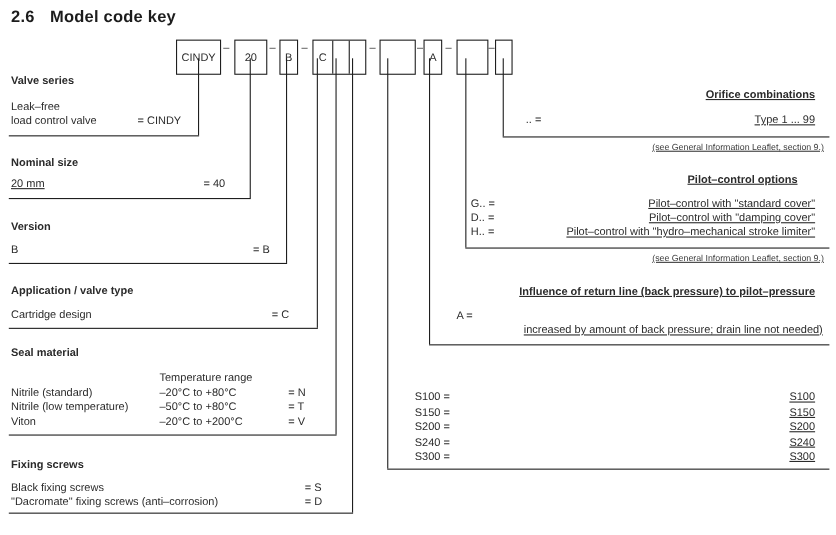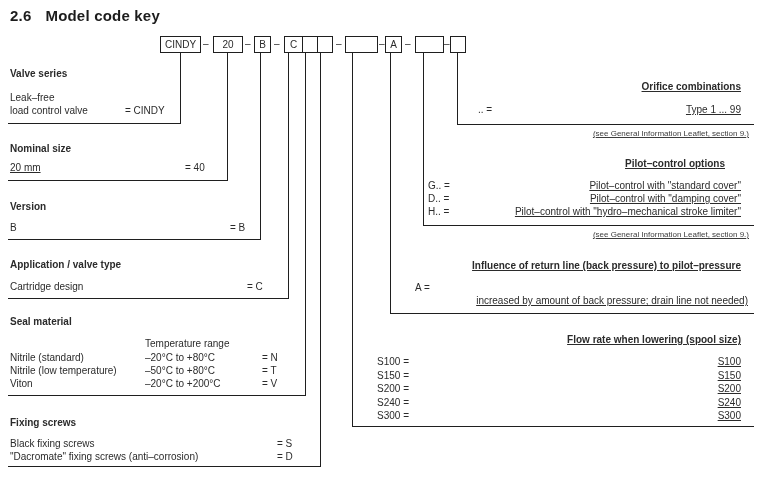--- a/index.html
+++ b/index.html
@@ -5,21 +5,21 @@
   html,body{margin:0;padding:0;background:#fff;}
   .page{position:relative;width:760px;height:486px;background:#ffffff;overflow:hidden;
         font-family:"Liberation Sans","DejaVu Sans",sans-serif;color:#2b2b2b;}
   .t{position:absolute;font-size:10px;line-height:12px;white-space:nowrap;color:#2b2b2b;}
   .b{font-weight:bold;}
   .ra{text-align:right;text-decoration:underline;}
   .note{position:absolute;font-size:8px;line-height:10px;white-space:nowrap;color:#3c3c3c;}
   .h1{position:absolute;left:10px;top:7px;font-size:15px;font-weight:bold;color:#1c1c1c;
       letter-spacing:.2px;white-space:nowrap;}
   .h1 .num{margin-right:14px;}
-  .cbox{position:absolute;top:36px;height:17px;border:1px solid #1f1f1f;box-sizing:border-box;
+  .cbox{position:absolute;top:36px;height:32px;border:1px solid #1f1f1f;box-sizing:border-box;
         display:flex;align-items:center;justify-content:center;font-size:10px;color:#2b2b2b;
         background:#fff;}
   .cgroup{padding:0;}
   .cell{height:100%;box-sizing:border-box;display:flex;align-items:center;justify-content:center;}
   .cell.sep{border-right:1px solid #1f1f1f;}
   .dash{position:absolute;top:36px;height:17px;line-height:16px;font-size:10px;color:#2b2b2b;}
   .vl{position:absolute;width:1px;background:#1f1f1f;}
   .hl{position:absolute;height:1px;background:#1f1f1f;}
 </style>
 </head>
@@ -134,21 +134,20 @@
   <span class="t" style="left:428px;top:193px;">D.. =</span>
   <span class="t ra" style="right:19px;top:193px;">Pilot–control with "damping cover"</span>
   <span class="t" style="left:428px;top:206px;">H.. =</span>
   <span class="t ra" style="right:19px;top:206px;">Pilot–control with "hydro–mechanical stroke limiter"</span>
   <span class="note ra" style="right:11px;top:230px;">(see General Information Leaflet, section 9.)</span>
 
   <span class="t b ra" style="right:19px;top:260px;">Influence of return line (back pressure) to pilot–pressure</span>
   <span class="t" style="left:415px;top:282px;">A =</span>
   <span class="t ra" style="right:12px;top:295px;">increased by amount of back pressure; drain line not needed)</span>
 
-  <span class="t b ra" style="right:19px;top:334px;">Flow rate when lowering (spool size)</span>
   <span class="t" style="left:377px;top:356px;text-align:right;">S100 =</span>
   <span class="t ra" style="right:19px;top:356px;">S100</span>
   <span class="t" style="left:377px;top:370px;">S150 =</span>
   <span class="t ra" style="right:19px;top:370px;">S150</span>
   <span class="t" style="left:377px;top:383px;">S200 =</span>
   <span class="t ra" style="right:19px;top:383px;">S200</span>
   <span class="t" style="left:377px;top:397px;">S240 =</span>
   <span class="t ra" style="right:19px;top:397px;">S240</span>
   <span class="t" style="left:377px;top:410px;">S300 =</span>
   <span class="t ra" style="right:19px;top:410px;">S300</span>

